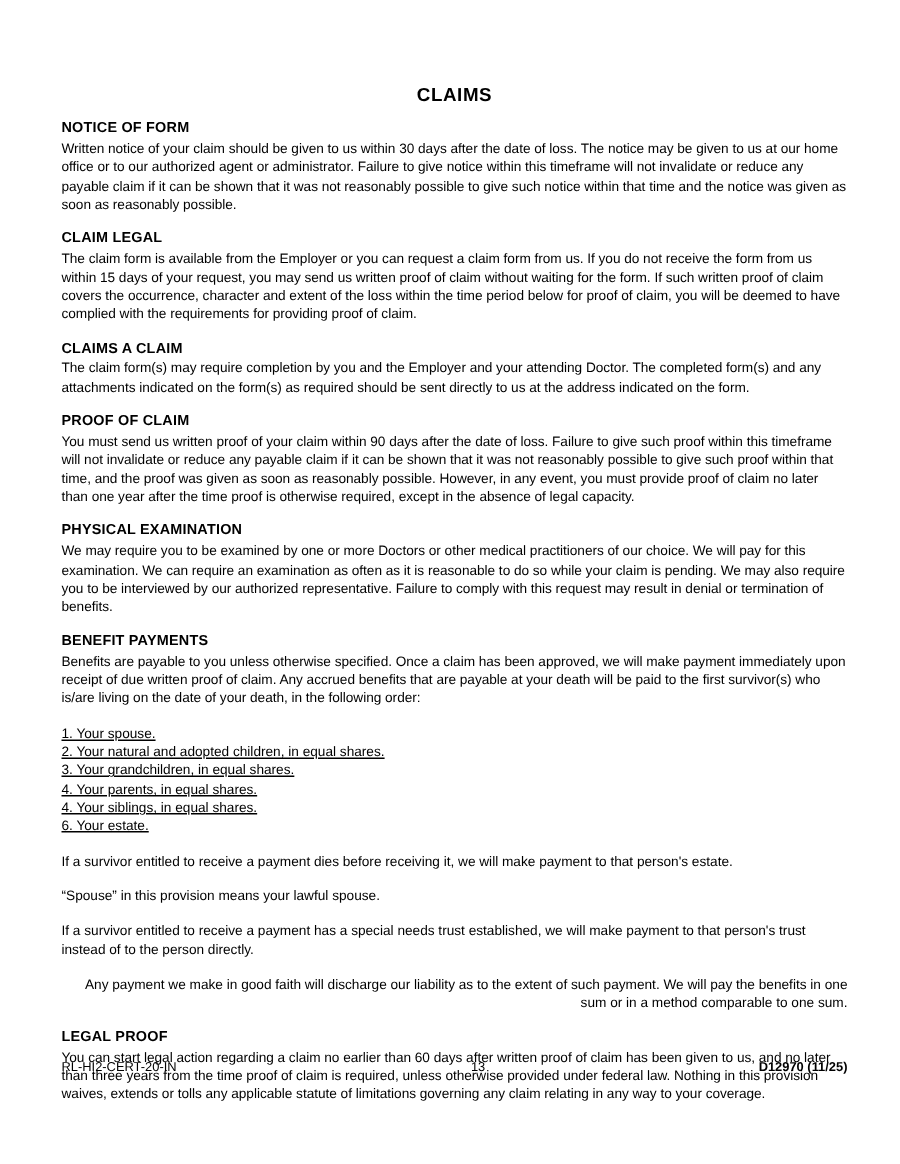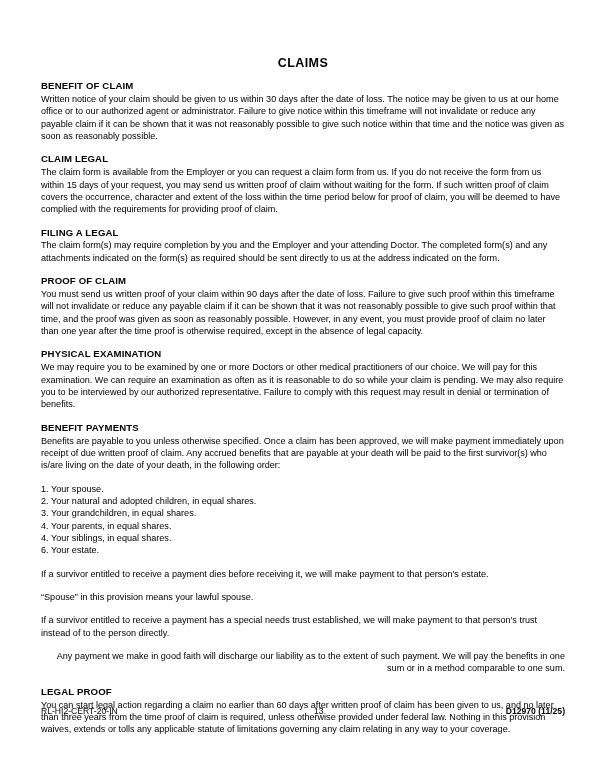--- a/index.html
+++ b/index.html
@@ -68,20 +68,21 @@
     margin: 0;
     padding: 0;
     list-style: none;
   }
   .ordered-list li {
     font-size: 9.1px;
     line-height: 12.35px;
   }
   .list-block {
     margin: 11px 0 11px 0;
+    text-decoration: underline;
   }
   .footer {
     position: absolute;
     left: 41px;
     top: 706px;
     width: 524px;
     display: flex;
     align-items: baseline;
     font-size: 8.6px;
     line-height: 11px;
@@ -104,31 +105,31 @@
 </head>
 <body>
 
 <div class="page">
 
   <div class="content">
 
     <h1 class="doc-title">CLAIMS</h1>
 
     <div class="section">
-      <div class="section-heading">BENEFIT OF CLAIM</div>
+      <div class="section-heading">NOTICE OF FORM</div>
       <p class="body-text">Written notice of your claim should be given to us within 30 days after the date of loss.  The notice may be given to us at our home office or to our authorized agent or administrator.  Failure to give notice within this timeframe will not invalidate or reduce any payable claim if it can be shown that it was not reasonably possible to give such notice within that time and the notice was given as soon as reasonably possible.</p>
     </div>
 
     <div class="section">
       <div class="section-heading">CLAIM LEGAL</div>
       <p class="body-text">The claim form is available from the Employer or you can request a claim form from us.  If you do not receive the form from us within 15 days of your request, you may send us written proof of claim without waiting for the form.  If such written proof of claim covers the occurrence, character and extent of the loss within the time period below for proof of claim, you will be deemed to have complied with the requirements for providing proof of claim.</p>
     </div>
 
     <div class="section">
-      <div class="section-heading">FILING A LEGAL</div>
+      <div class="section-heading">CLAIMS A CLAIM</div>
       <p class="body-text">The claim form(s) may require completion by you and the Employer and your attending Doctor.  The completed form(s) and any attachments indicated on the form(s) as required should be sent directly to us at the address indicated on the form.</p>
     </div>
 
     <div class="section">
       <div class="section-heading">PROOF OF CLAIM</div>
       <p class="body-text">You must send us written proof of your claim within 90 days after the date of loss.  Failure to give such proof within this timeframe will not invalidate or reduce any payable claim if it can be shown that it was not reasonably possible to give such proof within that time, and the proof was given as soon as reasonably possible.  However, in any event, you must provide proof of claim no later than one year after the time proof is otherwise required, except in the absence of legal capacity.</p>
     </div>
 
     <div class="section">
       <div class="section-heading">PHYSICAL EXAMINATION</div>

